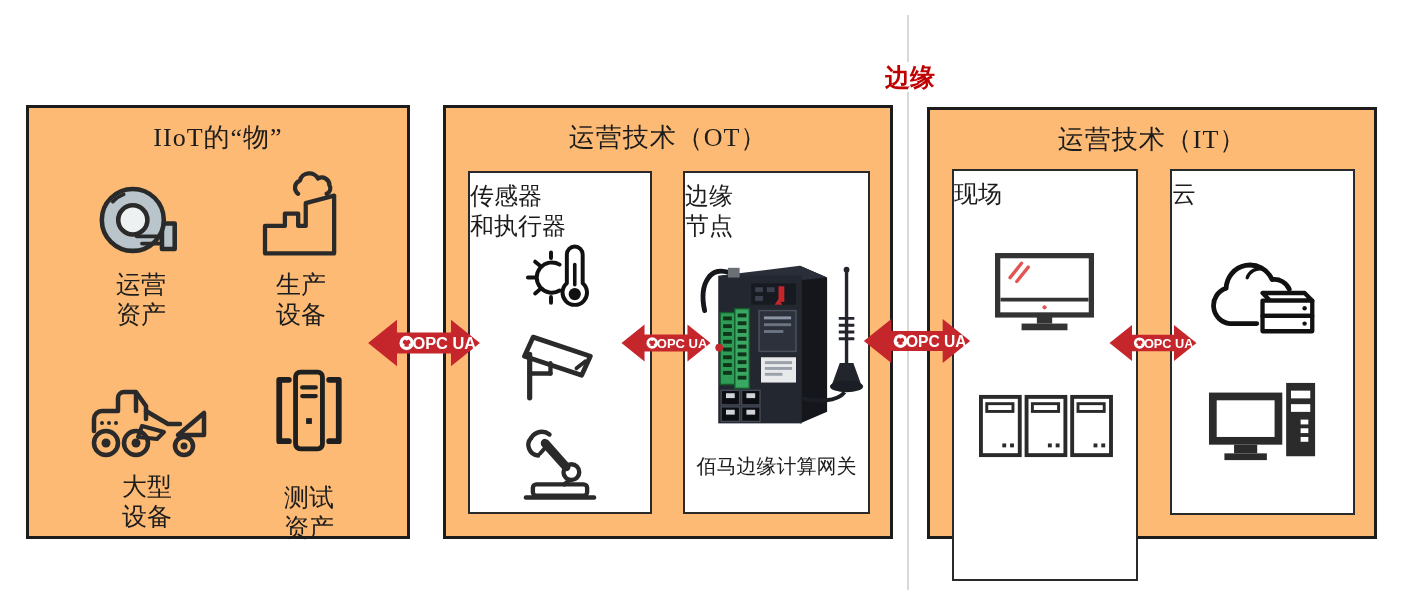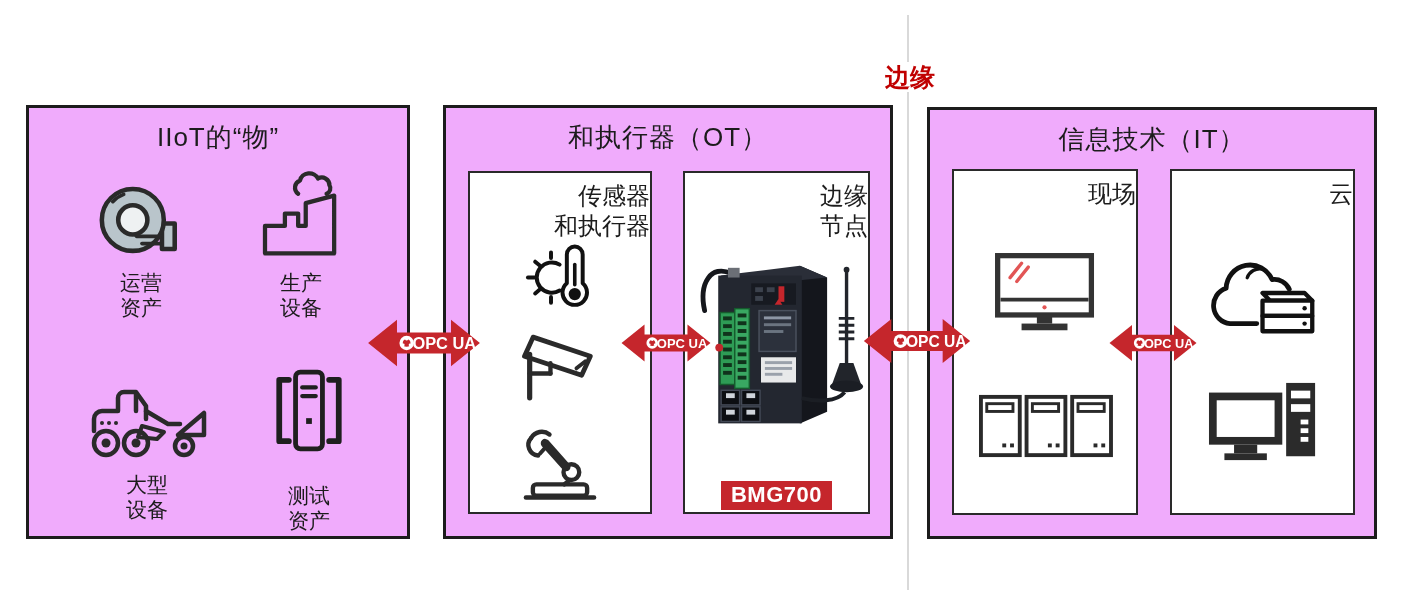--- a/index.html
+++ b/index.html
@@ -5,39 +5,39 @@
   html,body{margin:0;padding:0;background:#ffffff;}
   body{font-family:"Liberation Sans","DejaVu Sans",sans-serif;color:#1c1c1c;}
   .canvas{position:relative;width:1404px;height:594px;background:#fff;overflow:hidden;}
 
   
   .divider{position:absolute;left:907px;top:15px;width:2px;height:575px;background:#d9d9d9;}
   .edge-label{position:absolute;left:872px;top:62px;width:76px;text-align:center;
     font-size:25px;font-weight:bold;color:#c00000;background:#fff;line-height:1.2;}
 
   
-  .panel{position:absolute;border:3px solid #1c1c1c;background:#f0abfc;box-sizing:border-box;}
+  .panel{position:absolute;border:3px solid #1c1c1c;background:#fdba74;box-sizing:border-box;font-family:Liberation Serif, serif;}
   #panel-iiot{left:26px;top:105px;width:384px;height:434px;}
   #panel-ot{left:443px;top:105px;width:450px;height:434px;}
   #panel-it{left:927px;top:107px;width:450px;height:432px;}
   .panel-title{position:absolute;left:0;right:0;top:12px;margin:0;text-align:center;
     font-size:26px;font-weight:500;letter-spacing:1px;}
 
   
   .subbox{position:absolute;border:2px solid #2a2a2a;background:#fff;box-sizing:border-box;}
   #box-sensors{left:22px;top:63px;width:184px;height:343px;}
   #box-edgenode{left:237px;top:63px;width:187px;height:343px;}
-  #box-onsite{left:22px;top:59px;width:186px;height:346px;}
+  #box-onsite{left:22px;top:59px;width:186px;height:412px;}
   #box-cloud{left:240px;top:59px;width:185px;height:346px;}
-  .subbox-title{position:absolute;left:0;right:0;top:8px;margin:0;text-align:right;
+  .subbox-title{position:absolute;left:0;right:0;top:8px;margin:0;text-align:left;
     font-size:24px;font-weight:500;line-height:1.25;white-space:pre-line;}
 
   
   .itm{position:absolute;width:160px;display:flex;flex-direction:column;align-items:center;}
-  .itm .lbl{margin-top:10px;text-align:center;font-size:21px;font-weight:500;line-height:1.2;white-space:pre-line;}
+  .itm .lbl{margin-top:10px;text-align:center;font-size:25px;font-weight:500;line-height:1.2;white-space:pre-line;}
   #itm-0{left:32px;top:70px;}
   #itm-1{left:192px;top:62px;}
   #itm-2{left:38px;top:262px;}
   #itm-3{left:200px;top:256px;gap:17px;}
 
   .cicon{position:absolute;left:0;right:0;display:flex;justify-content:center;}
 
   
   .device-wrap{position:absolute;left:4px;top:80px;width:179px;display:flex;justify-content:center;}
   .edge-caption{position:absolute;left:0;right:0;top:280px;text-align:center;font-size:20px;font-weight:500;}
@@ -123,21 +123,21 @@
           <path d="M43 33 H57" stroke-width="4.5"></path>
           <rect x="47" y="56" width="6" height="6" fill="#1f1f1f" stroke="none"></rect>
         </g>
       </svg>
       <div class="lbl">测试
 资产</div>
     </div>
   </section>
 
   <section class="panel" id="panel-ot">
-    <h2 class="panel-title">和执行器（OT）</h2>
+    <h2 class="panel-title">运营技术（OT）</h2>
 
     <div class="subbox" id="box-sensors">
       <h3 class="subbox-title">传感器
 和执行器</h3>
       <div class="cicon" style="top:70px;">
         <svg width="100" height="72" viewBox="0 0 105 100">
           <g fill="none" stroke="#111" stroke-width="5.5" stroke-linecap="round" stroke-linejoin="round">
             <path d="M52 30 A21 21 0 1 0 52 66"></path>
             <path d="M40 13 V21"></path>
               <path d="M18 26 L24 31"></path>
@@ -244,28 +244,26 @@
           </g>
 
           <circle cx="160" cy="16" r="3" fill="#22252b"></circle>
           <path d="M160 18 V118" stroke="#22252b" stroke-width="3.5"></path>
           <path d="M152 66 h16 M152 73 h16 M152 80 h16 M152 87 h16" stroke="#22252b" stroke-width="3"></path>
           <polygon points="153,112 167,112 175,134 145,134" fill="#22252b"></polygon>
           <ellipse cx="160" cy="136" rx="17" ry="6" fill="#1b1e24"></ellipse>
           <path d="M158 142 C150 152 130 152 114 148" fill="none" stroke="#1b1e24" stroke-width="4"></path>
         </svg>
       </div>
-      <div class="edge-badge-row">
-        <span class="edge-badge">BMG700</span>
-      </div>
+      <div class="edge-caption">佰马边缘计算网关</div>
     </div>
   </section>
 
   <section class="panel" id="panel-it">
-    <h2 class="panel-title">信息技术（IT）</h2>
+    <h2 class="panel-title">运营技术（IT）</h2>
 
     <div class="subbox" id="box-onsite">
       <h3 class="subbox-title">现场</h3>
       <div class="cicon" style="top:76px;">
         <svg width="110" height="90" viewBox="0 0 115 92">
           <g fill="none" stroke="#333" stroke-width="5.5">
             <rect x="8" y="8" width="98" height="62"></rect>
             <path d="M11 54 H103" stroke-width="4"></path>
             <path d="M21 31 L33 16" stroke="#e25555" stroke-width="3.5" stroke-linecap="round"></path>
             <path d="M28 35 L40 20" stroke="#e25555" stroke-width="3.5" stroke-linecap="round"></path>

